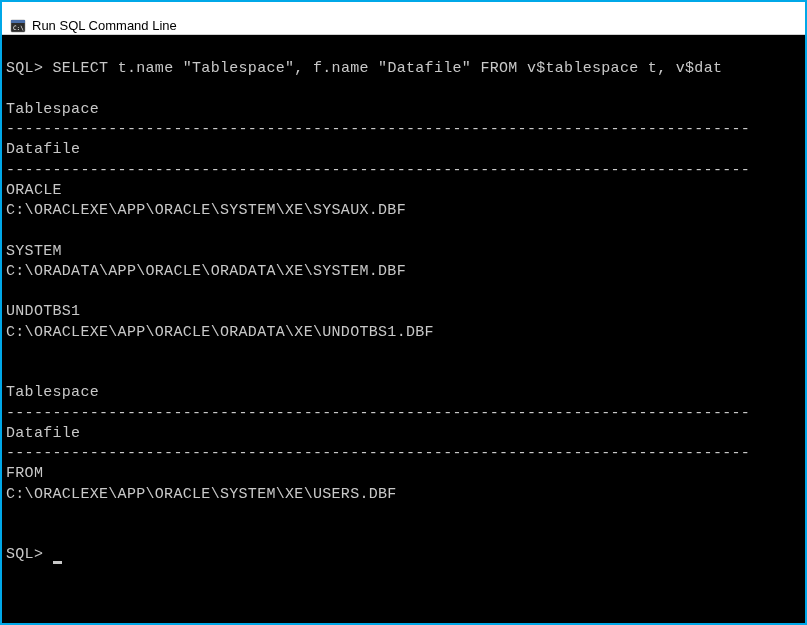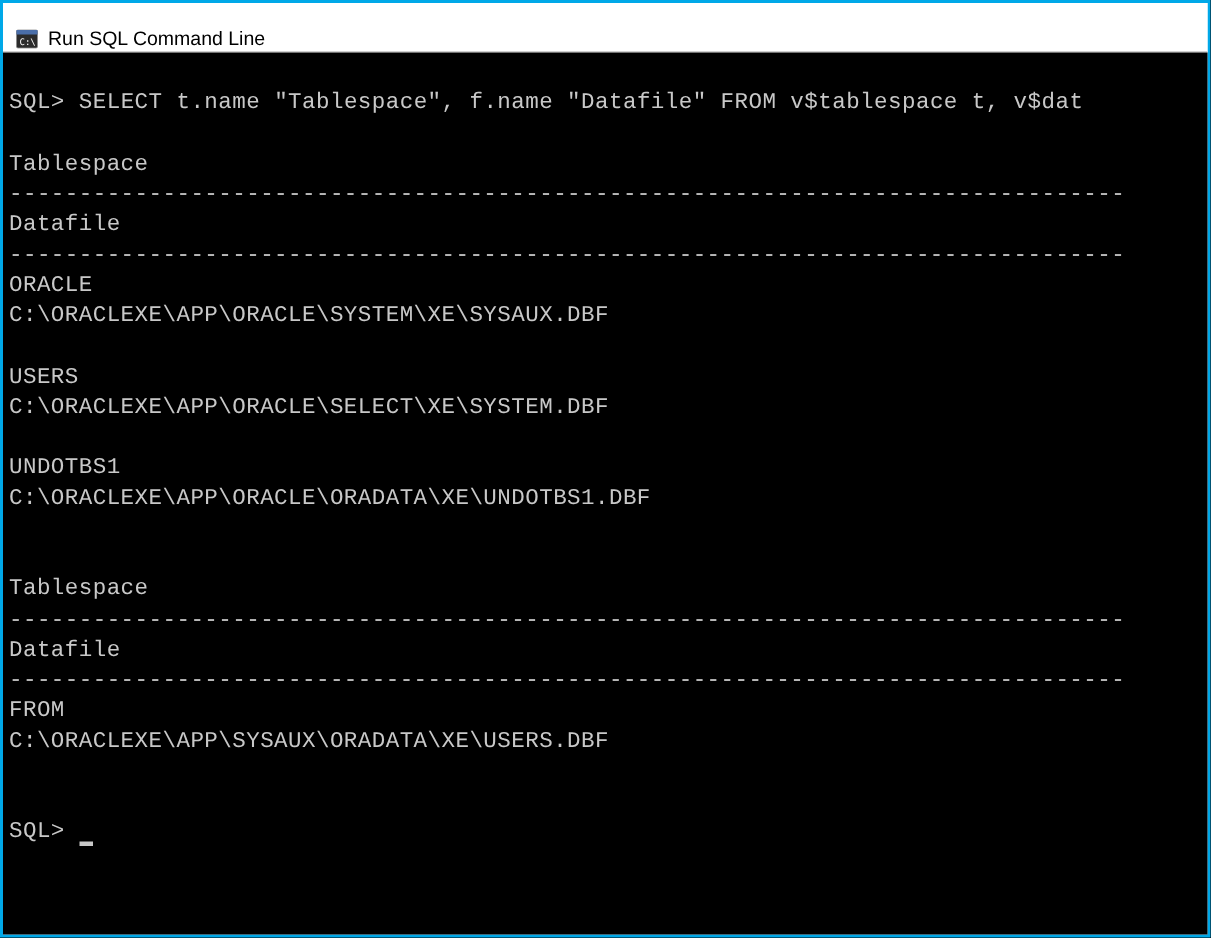--- a/index.html
+++ b/index.html
@@ -82,30 +82,30 @@
   <div class="terminal"><span>
 </span><span>SQL&gt;</span> <span>SELECT t.name "Tablespace", f.name "Datafile" FROM v$tablespace t, v$dat</span>
 <span>
 </span><span>Tablespace</span>
 <span>--------------------------------------------------------------------------------</span>
 <span>Datafile</span>
 <span>--------------------------------------------------------------------------------</span>
 <span>ORACLE</span>
 <span>C:\ORACLEXE\APP\ORACLE\SYSTEM\XE\SYSAUX.DBF</span>
 <span>
-</span><span>USERS</span>
-<span>C:\ORACLEXE\APP\ORACLE\SELECT\XE\SYSTEM.DBF</span>
+</span><span>SYSTEM</span>
+<span>C:\ORADATA\APP\ORACLE\ORADATA\XE\SYSTEM.DBF</span>
 <span>
 </span><span>UNDOTBS1</span>
 <span>C:\ORACLEXE\APP\ORACLE\ORADATA\XE\UNDOTBS1.DBF</span>
 <span>
 
 </span><span>Tablespace</span>
 <span>--------------------------------------------------------------------------------</span>
 <span>Datafile</span>
 <span>--------------------------------------------------------------------------------</span>
 <span>FROM</span>
-<span>C:\ORACLEXE\APP\SYSAUX\ORADATA\XE\USERS.DBF</span>
+<span>C:\ORACLEXE\APP\ORACLE\SYSTEM\XE\USERS.DBF</span>
 <span>
 
 </span><span>SQL&gt;</span> <span class="cursor"></span>
 </div>
 </div>
 
 </body></html>

